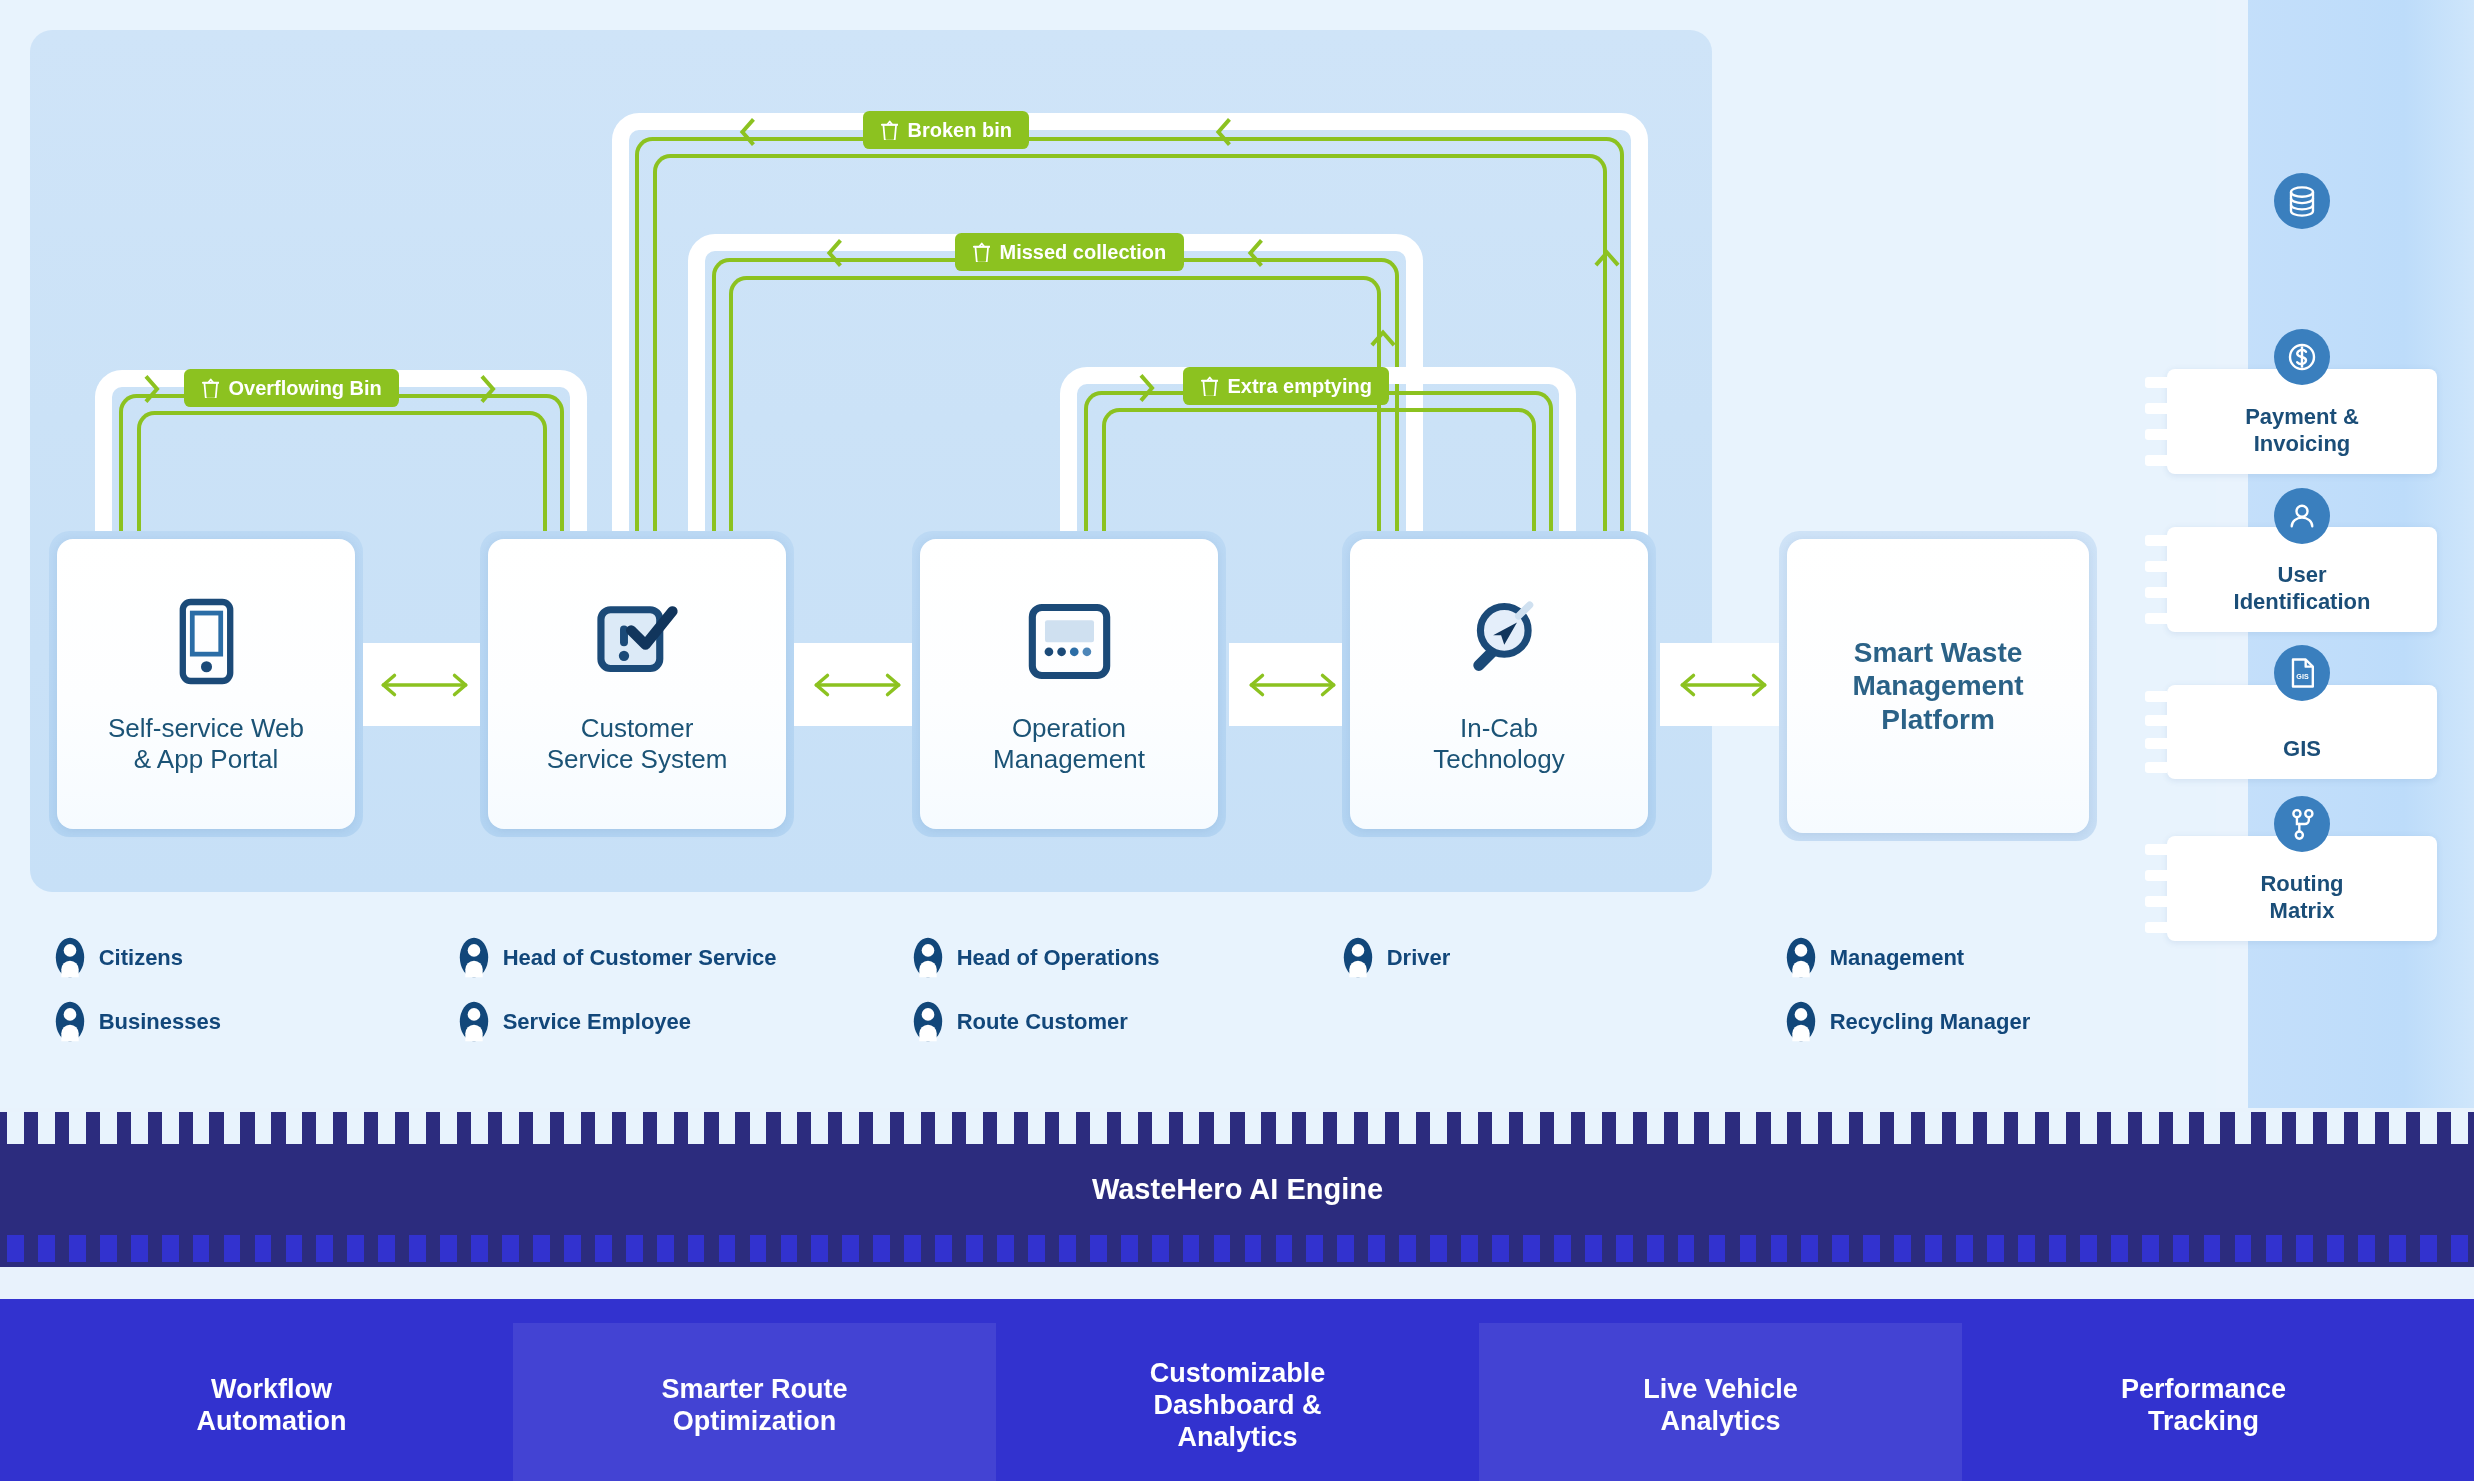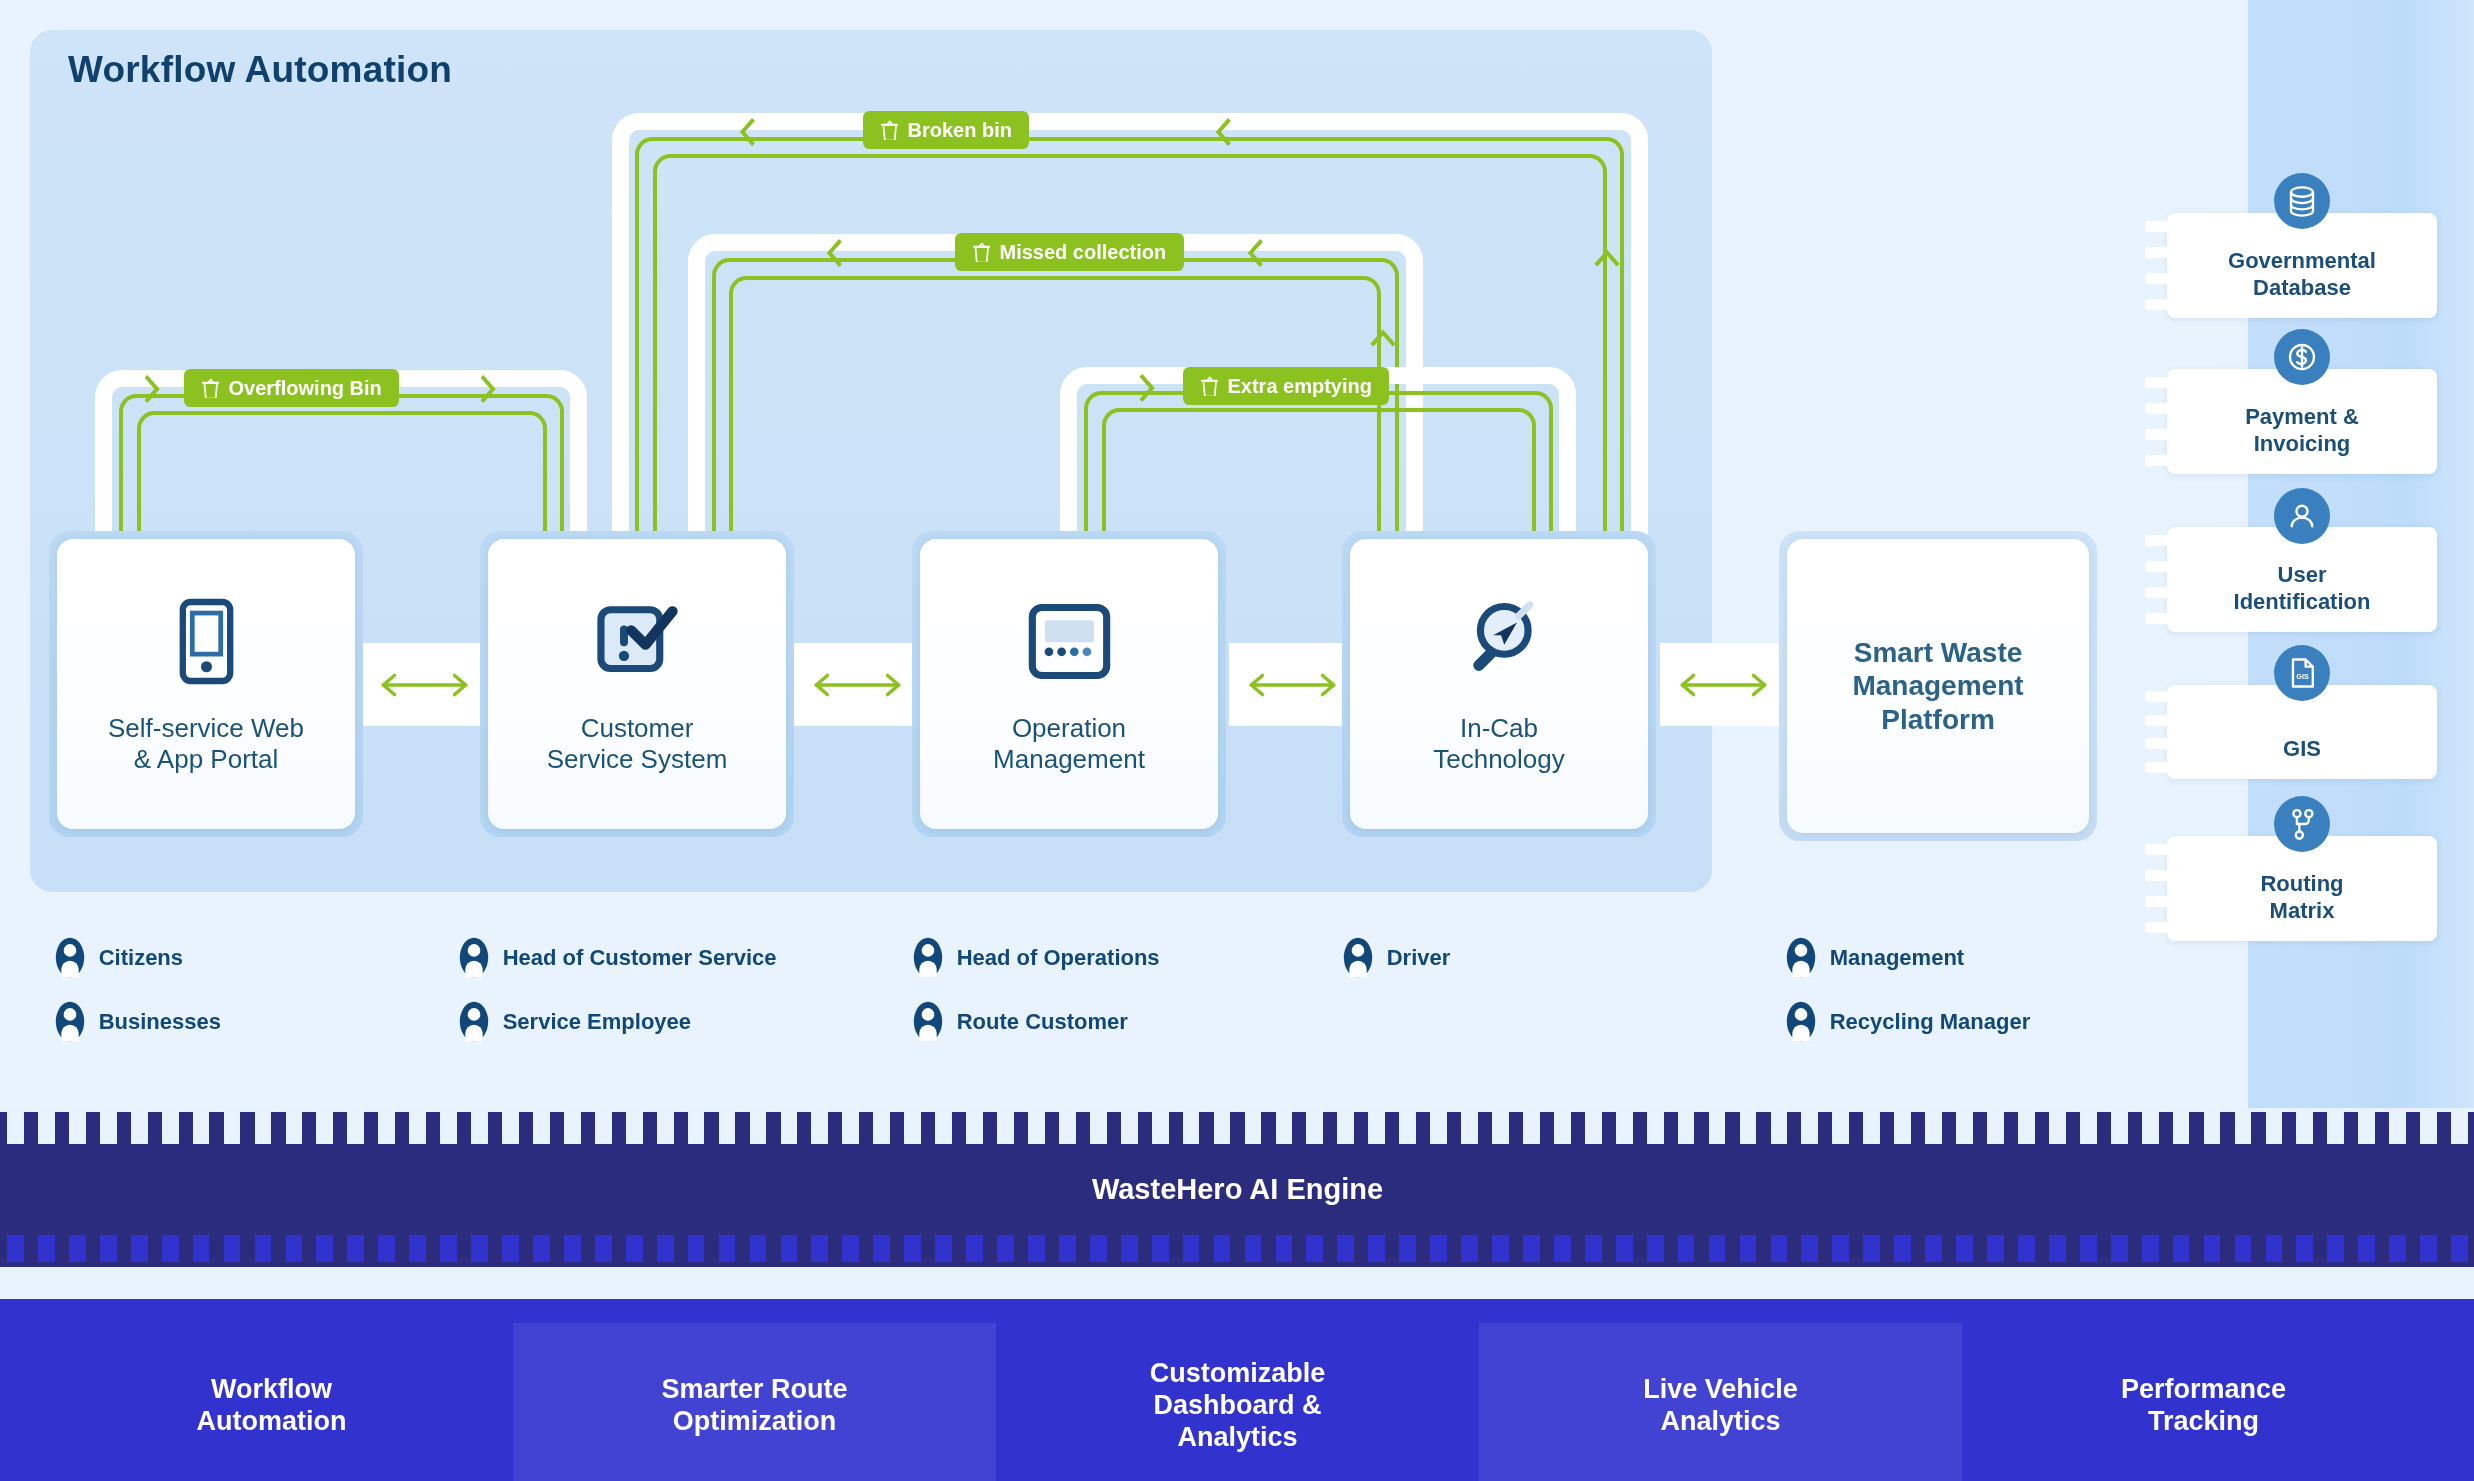--- a/index.html
+++ b/index.html
@@ -190,21 +190,20 @@
 </head>
 <body>
 
 <div id="stage">
 
   <div id="upper">
     <div id="right-band"></div>
     <div id="right-band-inner"></div>
 
     <div id="wf-panel"></div>
-    <div id="wf-title">Workflow Automation</div>
 
     <div class="track" style="left:612px; top:113px; width:1036px; height:445px;"></div>
     <div class="loop" style="left:635px; top:137px; width:989px; height:421px;"></div>
     <div class="loop" style="left:653px; top:154px; width:954px; height:403px;"></div>
 
     <div class="chip" style="left:863px; top:111px;">
       <svg width="17.5" height="20.6" viewBox="0 0 22 26">
         <path d="M3 6 h16 l-1.6 18 a2 2 0 0 1-2 2 H6.6 a2 2 0 0 1-2-2 Z" fill="none" stroke="#fff" stroke-width="2.2"></path>
         <path d="M1 6 h20" stroke="#fff" stroke-width="2.4" stroke-linecap="round"></path>
         <path d="M8 5.6 L11 1.8 L14 5.6" fill="none" stroke="#fff" stroke-width="2.2" stroke-linejoin="round"></path>
@@ -452,32 +451,20 @@
     </div>
     <div class="role" style="left:1785px; top:1001px;">
       <svg width="32" height="41" viewBox="0 0 40 52">
         <ellipse cx="20" cy="26" rx="18" ry="25" fill="#12477a"></ellipse>
         <circle cx="20" cy="17" r="8" fill="#fff"></circle>
         <path d="M20 30 a11 11 0 0 1 11 11 v10 H9 V41 a11 11 0 0 1 11-11 Z" fill="#fff"></path>
       </svg>
       <span>Recycling Manager</span>
     </div>
 
-    <div class="int-card" style="left:2167px; top:213px; height:105px;">
-      <div class="notches">
-          <i></i>
-          <i></i>
-          <i></i>
-          <i></i>
-        </div>
-      <div class="i-label">
-        <span>Governmental</span><br>
-        <span>Database</span>
-      </div>
-    </div>
     <div class="int-badge" style="left:2274px; top:173px;">
       <svg width="30" height="33" viewBox="0 0 38 42">
         <ellipse cx="19" cy="9" rx="14" ry="6" fill="none" stroke="#fff" stroke-width="3"></ellipse>
         <path d="M5 9 v8 a14 6 0 0 0 28 0 V9" fill="none" stroke="#fff" stroke-width="3"></path>
         <path d="M5 17 v8 a14 6 0 0 0 28 0 V17" fill="none" stroke="#fff" stroke-width="3"></path>
         <path d="M5 25 v8 a14 6 0 0 0 28 0 V25" fill="none" stroke="#fff" stroke-width="3"></path>
       </svg>
     </div>
 
     <div class="int-card" style="left:2167px; top:369px; height:105px;">

